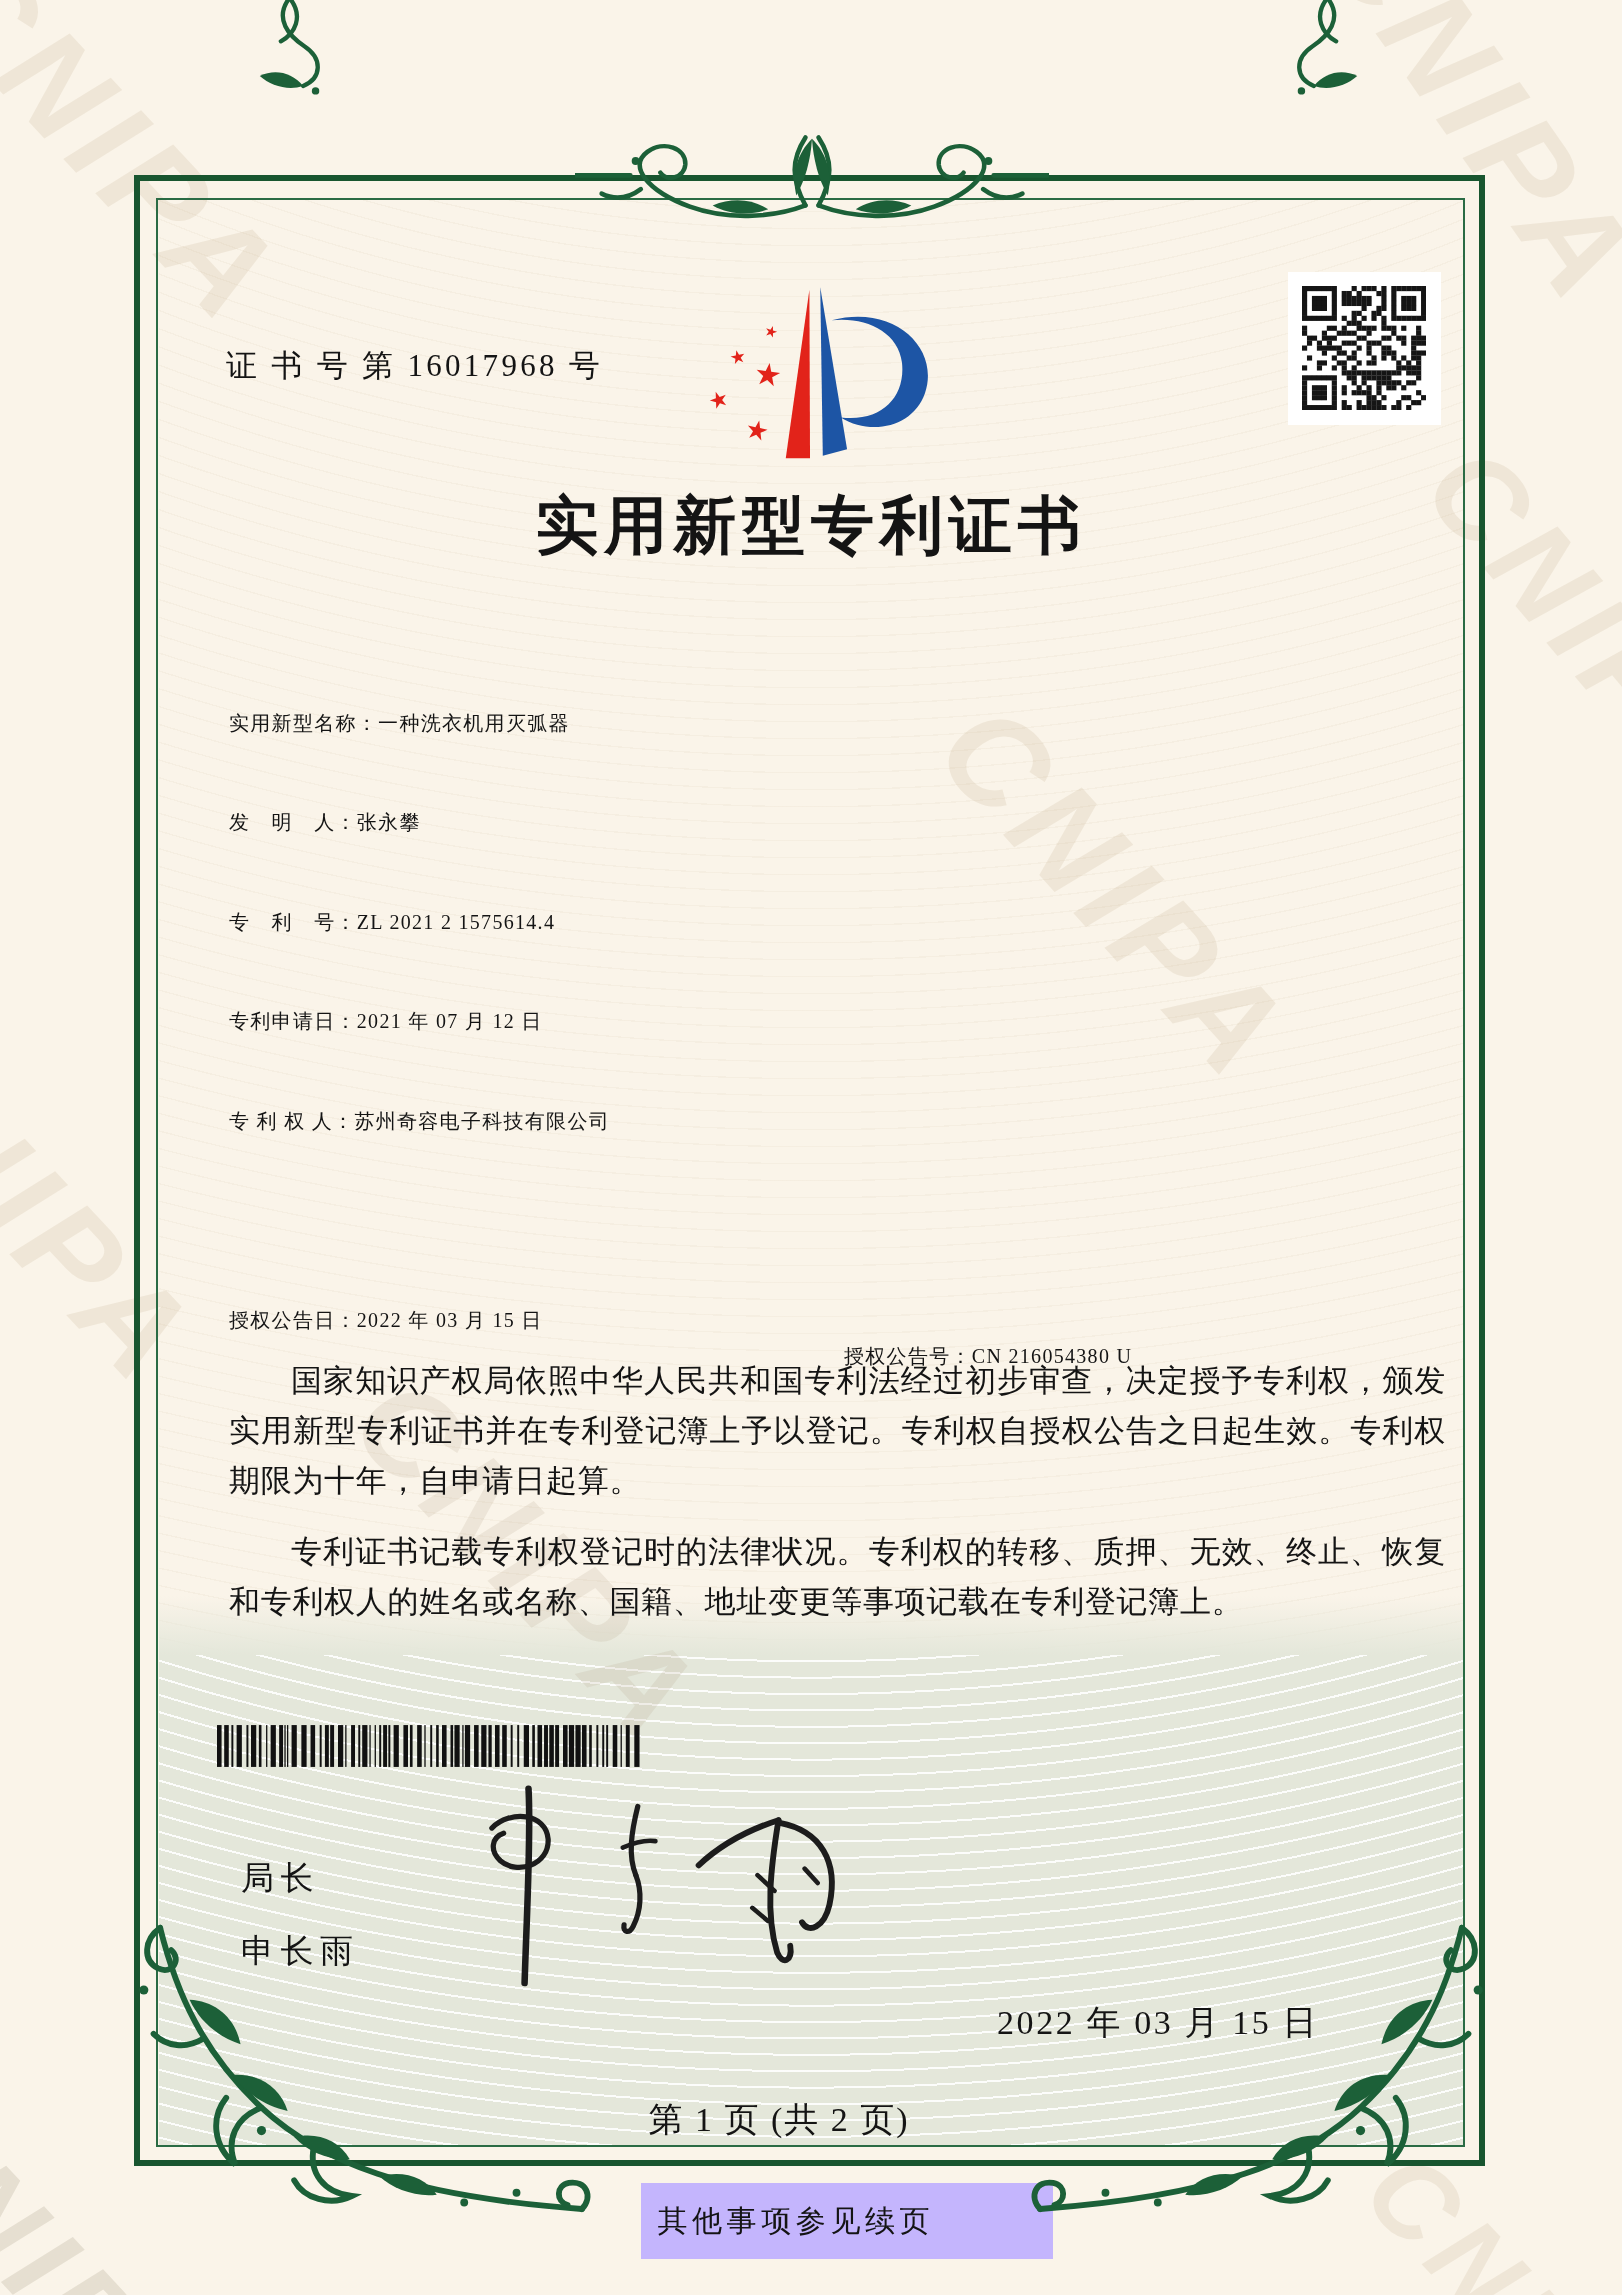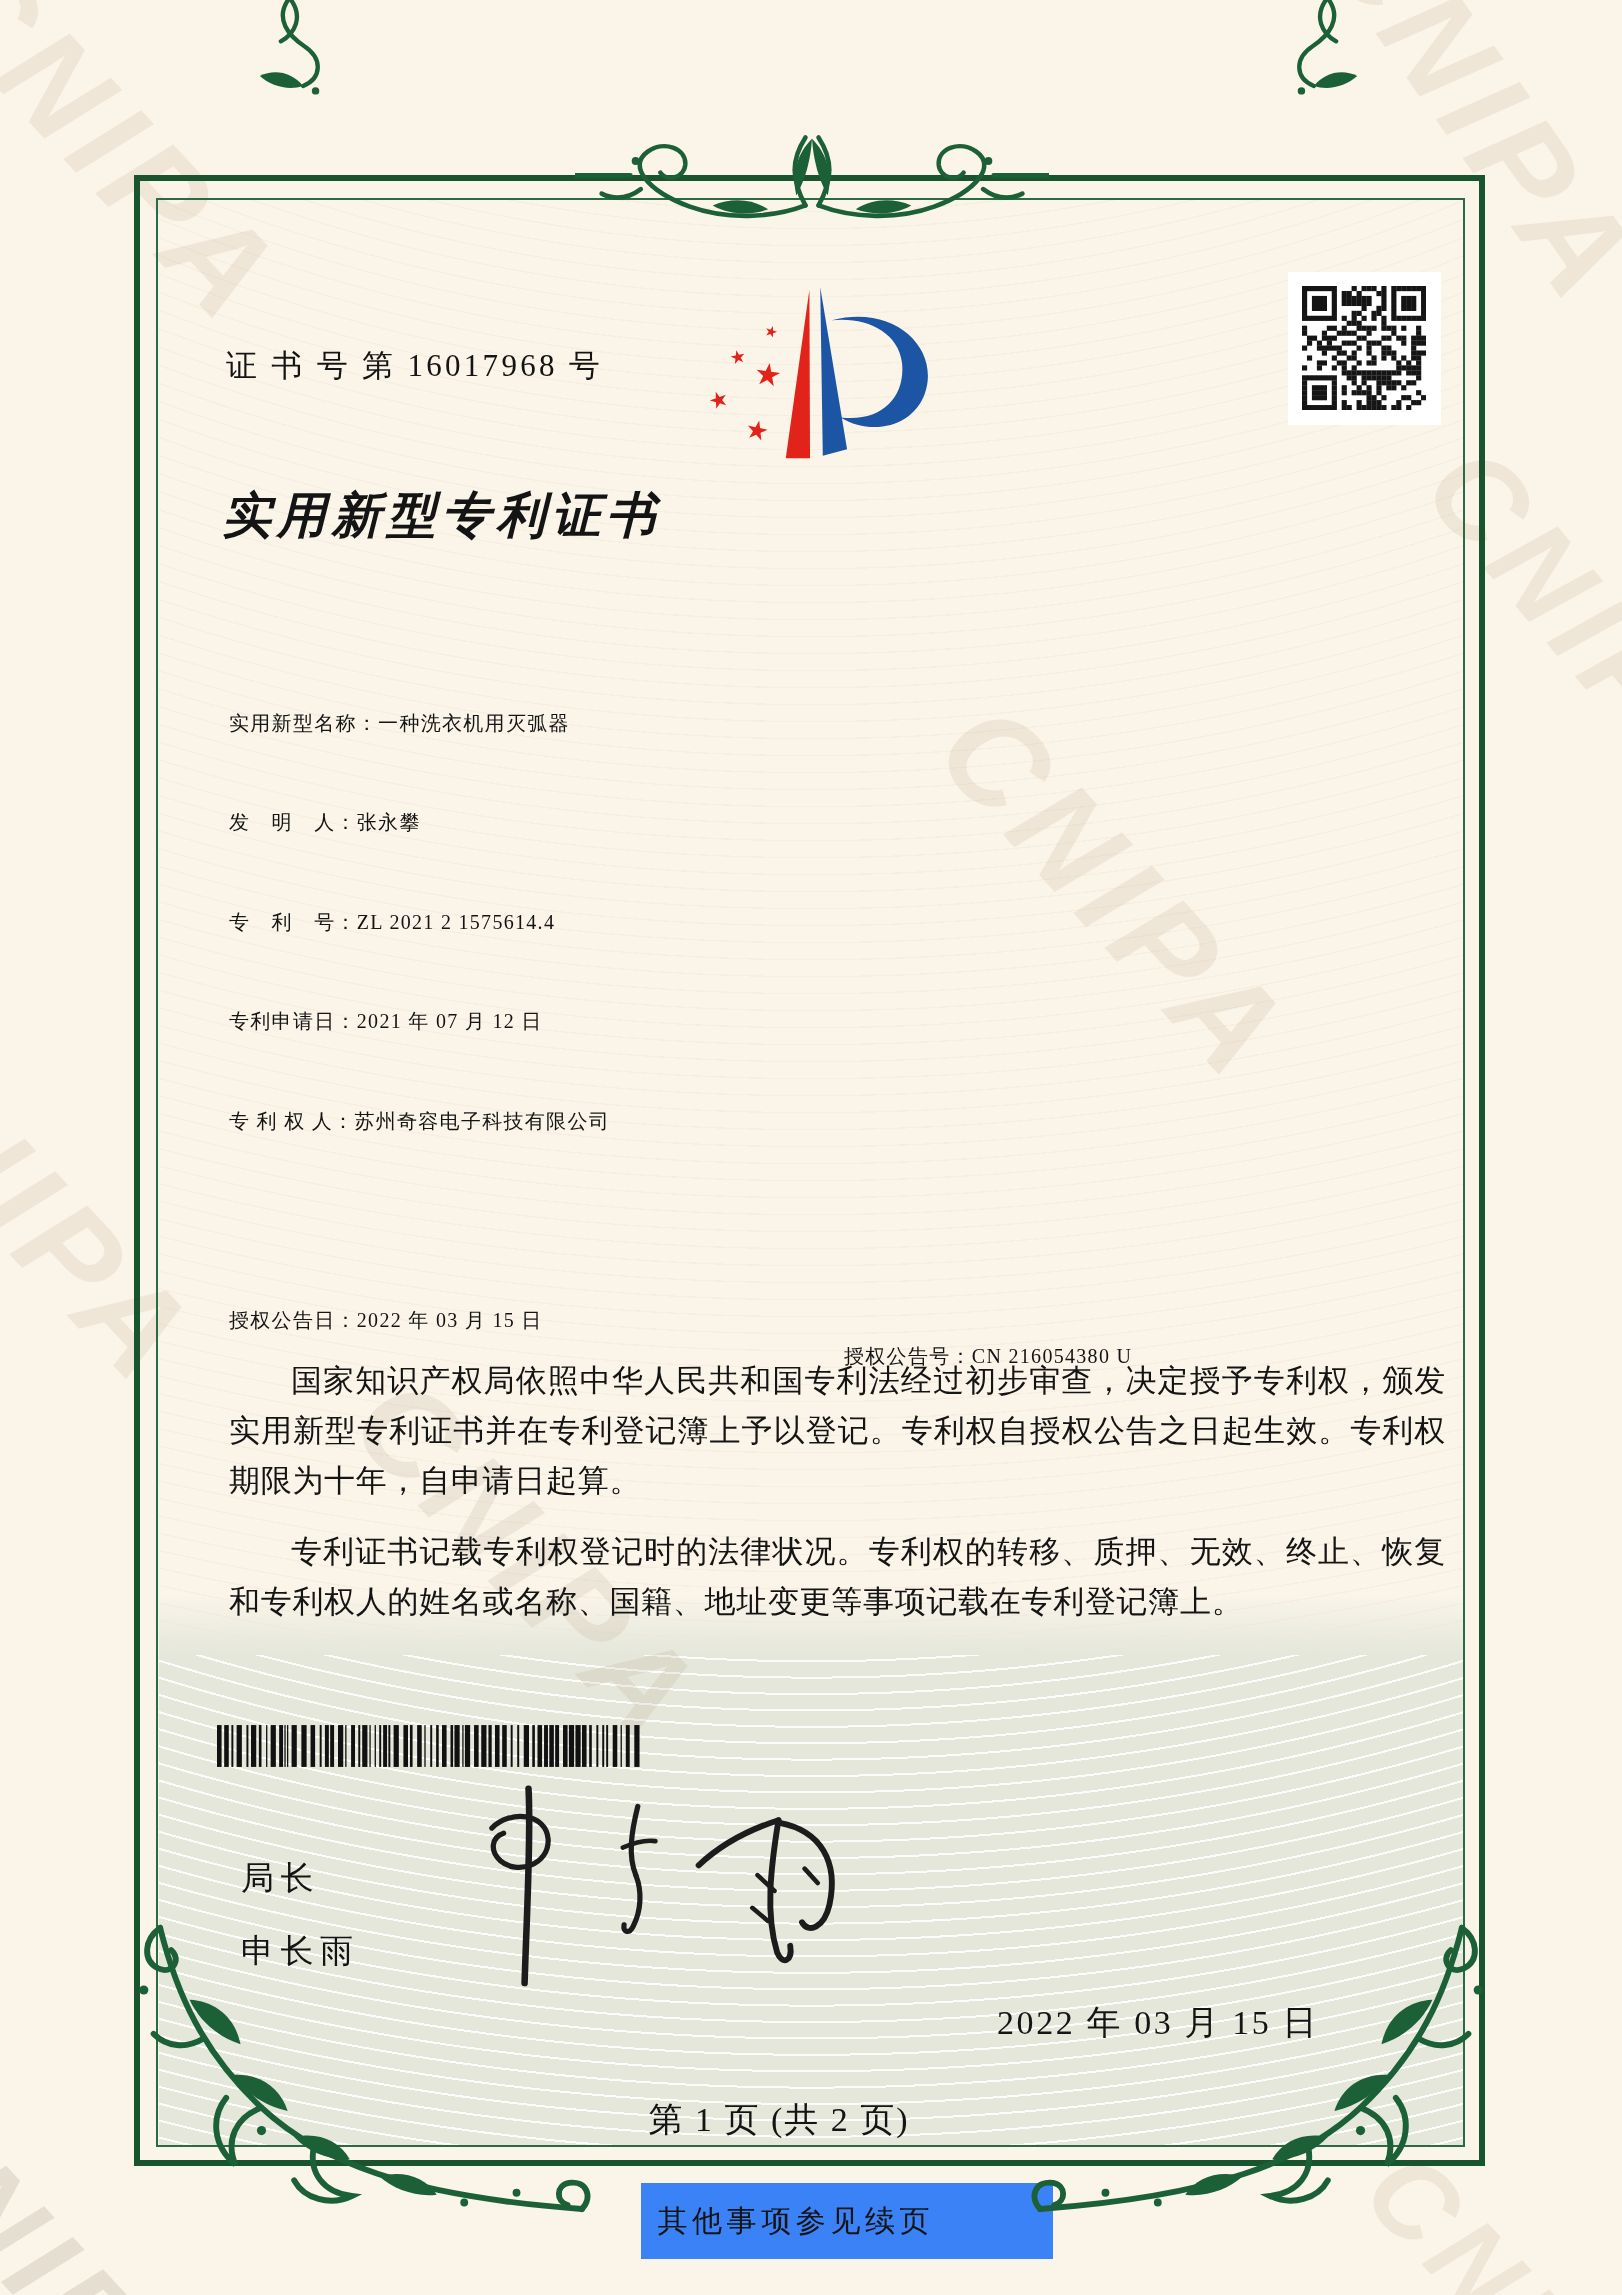--- a/index.html
+++ b/index.html
@@ -35,37 +35,37 @@
                  rgba(255,255,255,0.9) 0 2px, rgba(255,255,255,0) 2px 16.4px);}
   .band::before{content:"";position:absolute;left:0;right:0;top:-59px;height:59px;
       background:linear-gradient(to bottom,rgba(228,231,218,0),#e4e7da);}
 
   
   .abs{position:absolute;z-index:3;}
   .cert-no{left:226px;top:301px;font-size:31px;letter-spacing:3.3px;white-space:nowrap;margin-top:44px;}
   .logo{left:690px;top:263px;width:249px;height:206px;}
   .qr-box{left:1288px;top:272px;width:153px;height:153px;background:#ffffff;}
   .qr-box svg{position:absolute;left:14.4px;top:14.4px;}
-  .title{left:222px;top:483px;width:1178px;font-size:49px;font-weight:700;
-         letter-spacing:5.9px;white-space:nowrap;font-style:italic;}
+  .title{left:222px;top:483px;width:1178px;text-align:center;font-size:63px;font-weight:700;
+         letter-spacing:5.9px;white-space:nowrap;}
   .field-row{left:229px;font-size:20px;white-space:nowrap;letter-spacing:1.3px;}
   .fr0{top:710px;}.fr1{top:809px;}.fr2{top:909px;}.fr3{top:1008px;}
   .fr4{top:1108px;}.fr5{top:1207px;}.fr6{top:1307px;}
   .grant2{position:absolute;left:615px;top:0;margin-top:36px;}
   .para{left:229px;width:1217px;font-size:31px;line-height:50px;text-align:justify;
         text-indent:62px;letter-spacing:0.7px;}
   .para1{top:1356px;}
   .para2{top:1527px;}
   .barcode{left:217px;top:1725px;}
   .officer-title{left:241px;top:1856px;font-size:33px;letter-spacing:6.5px;}
   .officer-name{left:241px;top:1929px;font-size:33px;letter-spacing:6.5px;}
   .signature{left:412px;top:1777px;}
   .sign-date{left:929px;top:2000px;width:458px;text-align:center;font-size:34px;letter-spacing:2.6px;}
   .page-footer{left:452px;top:2097px;width:654px;text-align:center;font-size:34px;letter-spacing:2px;}
-  .strip{left:641px;top:2183px;width:412px;height:76px;background:#3b82f6;z-index:3;
+  .strip{left:641px;top:2183px;width:412px;height:76px;background:#c4b5fd;z-index:3;
          display:flex;align-items:center;font-size:30px;letter-spacing:4.6px;padding-left:16.4px;box-sizing:border-box;}
 
   
   .orn{position:absolute;z-index:4;}
   .orn-top{left:575px;top:127px;}
   .orn-tl{left:230px;top:-5.2px;}
   .orn-tr{left:1263px;top:-5.2px;transform:scaleX(-1);}
   .orn-bl{left:98px;top:1921px;}
   .orn-br{left:1027px;top:1921px;transform:scaleX(-1);}
 </style>

